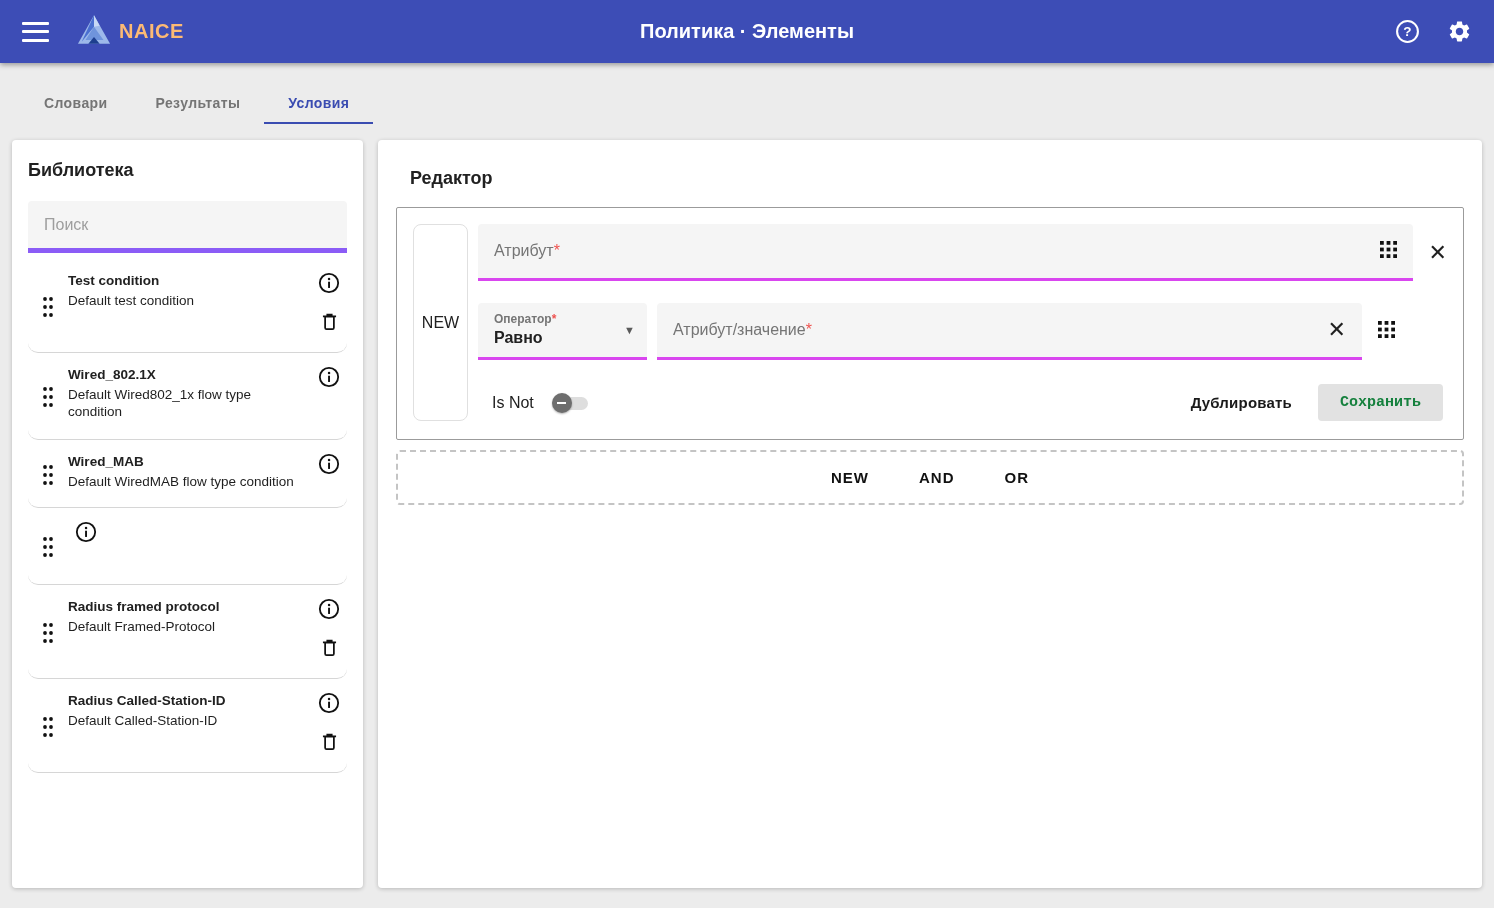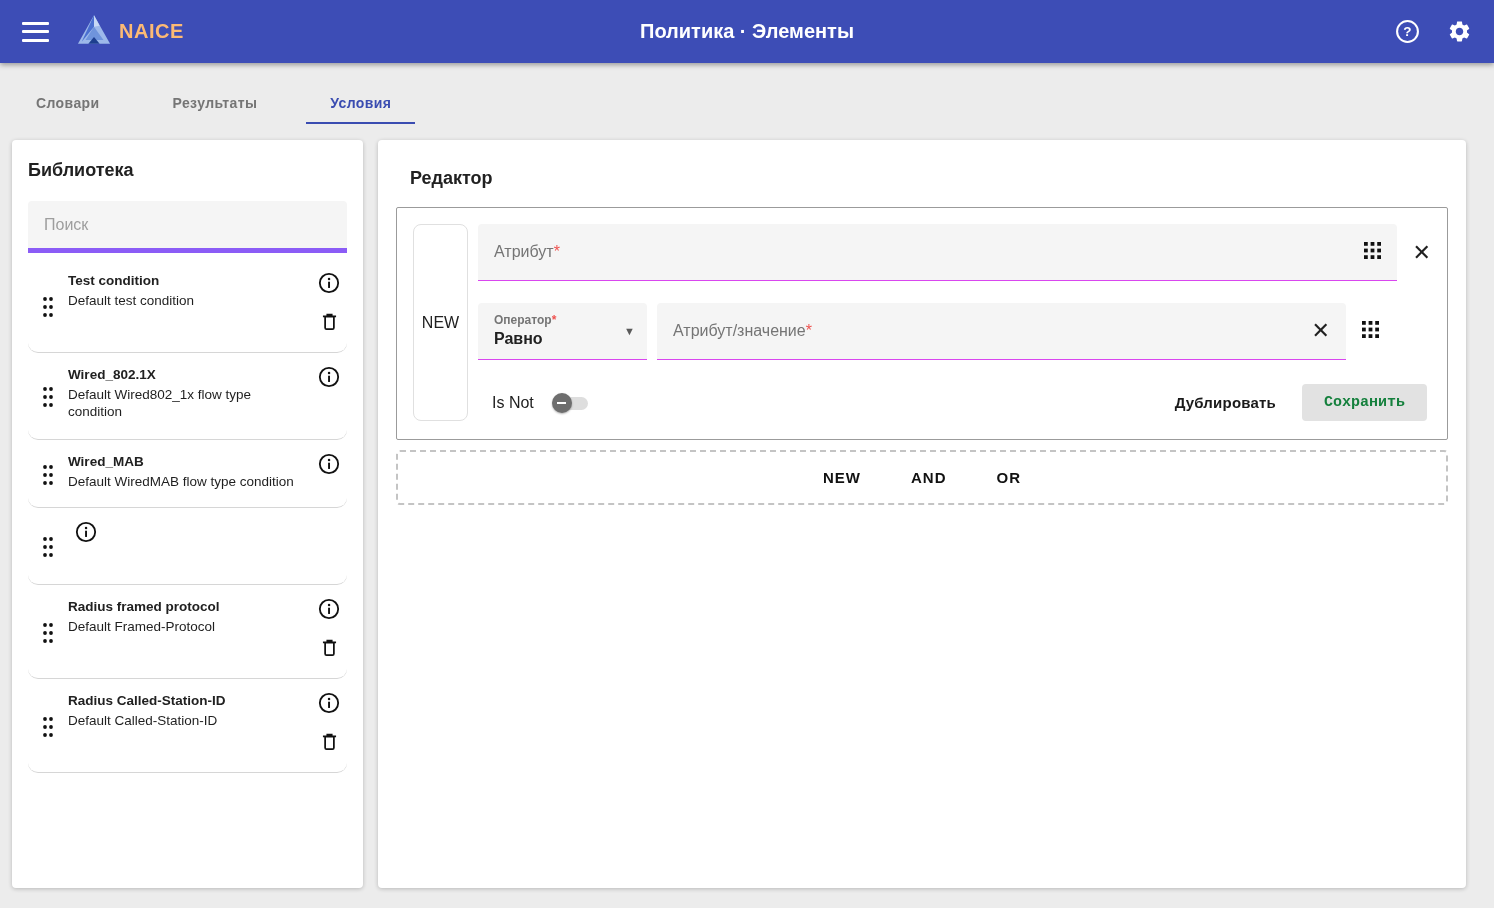--- a/index.html
+++ b/index.html
@@ -11,27 +11,27 @@
             padding:0 22px; box-shadow:0 2px 5px rgba(0,0,0,0.35); z-index:10; }
   .hamburger { width:27px; height:20px; display:flex; flex-direction:column; justify-content:space-between; cursor:pointer; }
   .hamburger span { display:block; height:3px; background:#fff; border-radius:1px; }
   .brand { display:flex; align-items:center; margin-left:28px; }
   .brand-name { color:#fdba74; font-size:20px; font-weight:bold; letter-spacing:0.5px; margin-left:8px; }
   .appbar-title { position:absolute; left:0; right:0; text-align:center; color:#fff; font-size:20px; font-weight:bold; pointer-events:none; }
   .appbar-actions { margin-left:auto; display:flex; align-items:center; gap:26px; }
   .icon-btn { width:26px; height:26px; display:flex; align-items:center; justify-content:center; cursor:pointer; }
 
   
-  .tabs { display:flex; padding:19px 0 0 12px;gap:25px; }
+  .tabs { display:flex; padding:19px 0 0 20px; }
   .tab { padding:13px 24px 11px; font-size:14px; font-weight:bold; letter-spacing:0.4px; color:#757575;
          cursor:pointer; border-bottom:2px solid transparent; }
   .tab.active { color:#3a4cb1; border-bottom-color:#3a4cb1; }
 
   
-  .main { display:flex; gap:15px; padding:16px 28px 0 12px; }
+  .main { display:flex; gap:15px; padding:16px 12px 0 12px; }
   .panel { background:#fff; border-radius:4px; box-shadow:0 1px 4px rgba(0,0,0,0.22); height:748px; }
   .library-panel { width:351px; flex:none; overflow:hidden; }
   .editor-panel { flex:1; }
 
   
   .panel-heading { font-size:18px; font-weight:bold; padding:20px 16px 14px; }
   .search-box { margin:6px 16px 0; }
   .search-input { width:100%; height:52px; background:#f5f5f5; border:none; outline:none;
                   border-bottom:5px solid #8b5cf6; border-radius:4px 4px 0 0;
                   padding:0 16px; font-size:16px; font-family:"Liberation Sans",sans-serif; color:#212121; }
@@ -48,21 +48,21 @@
 
   
   .editor-heading { font-size:18px; font-weight:bold; padding:28px 32px 18px; }
   .cond-card { margin:0 18px; border:1px solid #9b9b9b; border-radius:2px; background:#fff;
                padding:16px 16px 18px 16px; display:flex; }
   .new-badge { width:55px; flex:none; border:1px solid #e0e0e0; border-radius:8px; background:#fff;
                display:flex; align-items:center; justify-content:center; font-size:16px; color:#212121;
                margin-right:10px; }
   .cond-rows { flex:1; min-width:0; }
   .cond-row { display:flex; align-items:center; }
-  .field { background:#f5f5f5; border-bottom:1px solid #d946ef; border-radius:4px 4px 0 0; height:57px;
+  .field { background:#f5f5f5; border-bottom:3px solid #d946ef; border-radius:4px 4px 0 0; height:57px;
            display:flex; align-items:center; padding:0 16px; cursor:text; }
   .field .ph { font-size:16px; color:#757575; }
   .req { color:#ef5350; font-size:16px; }
   .attr-field { flex:1; }
   .row-2 { margin-top:22px; margin-right:52px; }
   .op-select { width:169px; flex:none; cursor:pointer; flex-direction:row; align-items:center; padding-right:12px; }
   .op-stack { flex:1; display:flex; flex-direction:column; justify-content:flex-end;font-weight:bold; }
   .op-label { font-size:12px; color:#757575; line-height:15px; }
   .op-label .req { font-size:12px; }
   .op-value { font-size:16px; color:#212121; line-height:21px; }

